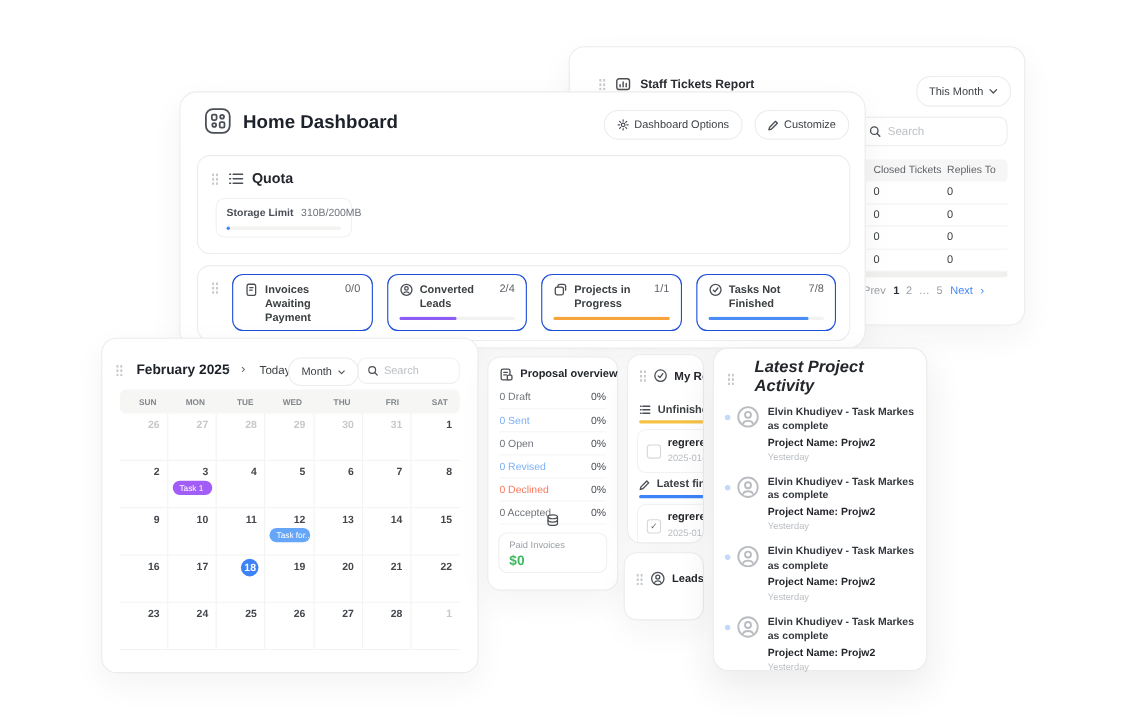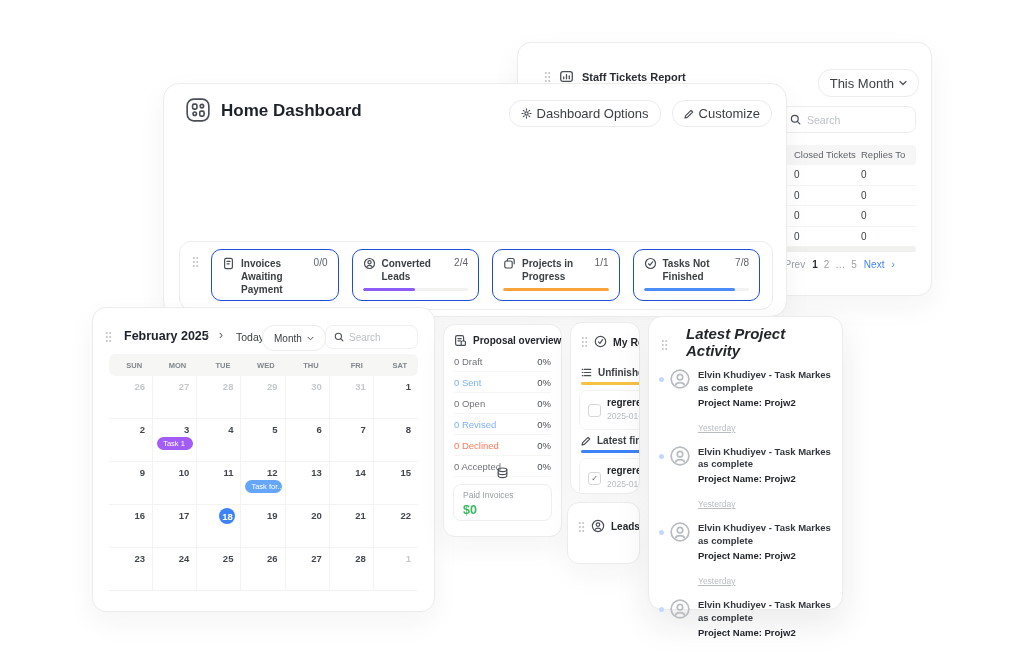--- a/index.html
+++ b/index.html
@@ -4,21 +4,21 @@
 <style>
   html,body{margin:0;padding:0;background:#e9e9e7;}
   .stage{position:relative;width:1024px;height:652px;background:#ffffff;overflow:hidden;
          font-family:"Liberation Sans",sans-serif;padding-left:19px;-webkit-font-smoothing:antialiased;}
   .panel{position:absolute;background:#fff;border:1px solid #ececea;border-radius:14px;
          box-shadow:0 10px 28px rgba(30,30,40,.05);}
   .dots{display:inline-block;width:7px;height:11px;flex:0 0 7px;
         background-image:radial-gradient(circle,#c6c9cc 1px,transparent 1.2px);
         background-size:3.5px 4px;}
   .pill{display:inline-flex;align-items:center;gap:5px;border:1px solid #ececec;border-radius:13px;
-        background:#fff;font-size:13px;color:#3c4043;padding:0 11px;height:25px;white-space:nowrap;}
+        background:#fff;font-size:10px;color:#3c4043;padding:0 11px;height:25px;white-space:nowrap;}
   .ico{display:inline-flex;align-items:center;justify-content:center;line-height:0;}
   .ico svg{stroke:#4a4e55;fill:none;stroke-width:1.2;stroke-linecap:round;stroke-linejoin:round;}
   .abs{position:absolute;}
   input.ghost{border:none;outline:none;background:transparent;font-family:inherit;font-size:10.5px;
         color:#3c4043;width:100%;padding:0;}
   input.ghost::placeholder{color:#bdc1c6;}
   
   .st-row{position:relative;height:19.5px;border-bottom:1px solid #f4f4f3;}
   .st-cell-a{position:absolute;left:256px;top:4px;font-size:10px;color:#3c4043;}
   .st-cell-b{position:absolute;left:323px;top:4px;font-size:10px;color:#3c4043;}
@@ -51,21 +51,21 @@
   
   .prop-row{height:20px;display:flex;align-items:center;justify-content:space-between;
             border-bottom:1px solid #f5f5f4;font-size:9.5px;}
   .prop-row .pct{color:#4a4e55;}
   
   .act-item{display:flex;margin-bottom:13px;}
   .act-dot{width:5px;height:5px;border-radius:50%;background:#c3d9f9;margin:8px 6px 0 0;flex:0 0 5px;}
   .act-avatar{width:20px;height:20px;border-radius:50%;flex:0 0 20px;margin-right:8px;}
   .act-text{font-size:9.5px;font-weight:bold;color:#33373d;line-height:1.35;}
   .act-project{font-size:9.5px;font-weight:bold;color:#23262b;margin-top:2px;}
-  .act-time{font-size:8.5px;color:#b9bdc2;margin-top:15px;text-decoration:underline;}
+  .act-time{font-size:8.5px;color:#b9bdc2;margin-top:2px;}
   
   .sec-label{display:flex;align-items:center;gap:6px;font-size:10px;font-weight:bold;color:#3c4043;white-space:nowrap;}
   .underline-bar{position:absolute;left:10px;width:92px;height:3px;border-radius:2px;}
   .mini-card{position:absolute;left:8px;width:104px;height:38px;border:1px solid #f2f2f1;border-radius:8px;}
   .checkbox{position:absolute;left:8px;top:13px;width:11px;height:11px;border:1px solid #d5d8db;
             border-radius:3px;font-size:8px;color:#5f6368;line-height:11px;text-align:center;}
   .mini-title{position:absolute;left:27px;top:6px;font-size:10px;font-weight:bold;color:#23262b;white-space:nowrap;}
   .mini-date{position:absolute;left:27px;top:20px;font-size:8.5px;color:#b9bdc2;white-space:nowrap;}
 </style>
 </head>
@@ -166,20 +166,39 @@
       <span class="pill">
         <span class="ico">
             <svg width="10" height="10" viewBox="0 0 10 10">
               <path d="M1 9l.7-2.4L7 1.3l1.7 1.7L3.4 8.3z"></path>
             </svg>
           </span>
         <span>Customize</span>
       </span>
     </div>
 
+    <div class="abs" style="left:15px;top:57px;width:592px;height:88px;border:1px solid #ededec;border-radius:12px;">
+      <span class="dots abs" style="left:12px;top:15px;"></span>
+      <span class="ico abs" style="left:27px;top:13px;">
+        <svg width="15" height="15" viewBox="0 0 15 15" style="stroke-width:1.4;">
+            <path d="M5 3.5h8.5M5 7.5h8.5M5 11.5h8.5"></path>
+            <path d="M1.8 3.5h.8M1.8 7.5h.8M1.8 11.5h.8"></path>
+          </svg>
+      </span>
+      <span class="abs" style="left:49px;top:12px;font-size:13px;font-weight:bold;color:#23262b;">Quota</span>
+      <div class="abs" style="left:16px;top:38px;width:124px;height:36px;border:1px solid #f0f0ef;border-radius:8px;padding:7px 9px 0;box-sizing:border-box;">
+        <div style="display:flex;gap:7px;white-space:nowrap;">
+          <span style="font-size:9.5px;font-weight:bold;color:#4a4e55;">Storage Limit</span>
+          <span style="font-size:9.5px;color:#6e7379;">310B/200MB</span>
+        </div>
+        <div style="margin-top:7px;height:3px;border-radius:2px;background:#f3f3f2;">
+          <div id="storage-fill" style="height: 3px; border-radius: 2px; width: 3%; background: rgb(66, 133, 244);"></div>
+        </div>
+      </div>
+    </div>
 
     <div class="abs" style="left:15px;top:157px;width:592px;height:67px;border:1px solid #ededec;border-radius:12px;">
       <span class="dots abs" style="left:12px;top:14px;"></span>
       <div class="abs" style="left:31px;top:7px;right:12px;bottom:8px;display:flex;gap:13px;">
           <div class="stat-card">
             <div class="stat-head">
               <span class="ico">
                 <svg width="13" height="13" viewBox="0 0 13 13">
                   <rect x="2.6" y="1.4" width="7.8" height="10.2" rx="1.6"></rect>
                   <path d="M5 4.4h3M5 6.8h2.2"></path>

